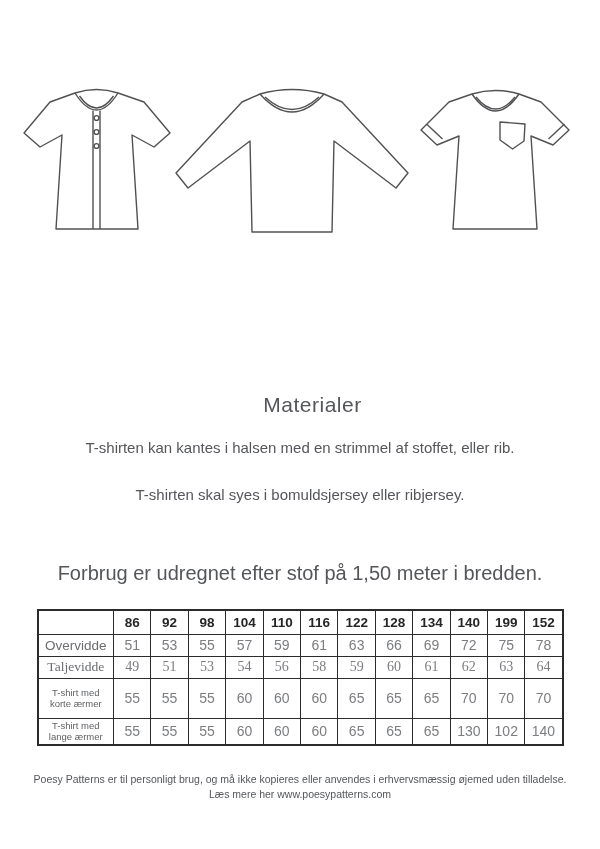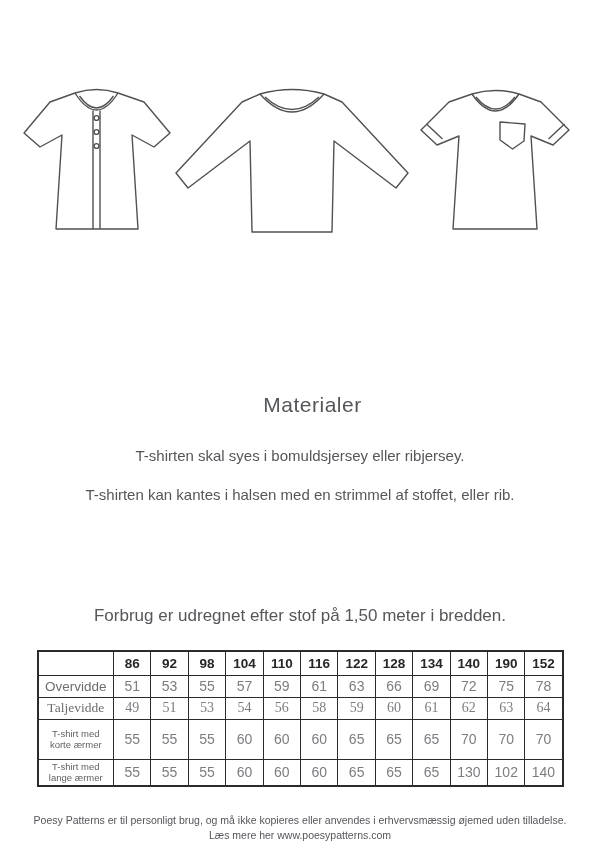--- a/index.html
+++ b/index.html
@@ -38,23 +38,23 @@
   }
   .para{
     text-align:center;
     font-size:15px;
     color:var(--text);
     line-height:18px;
   }
   .para1{margin-top:29px;}
   .para2{margin-top:21px;}
   .fabric-note{
-    margin-top:102px;
-    text-align:center;
-    font-size:17px;
+    margin-top:58px;
+    text-align:center;
+    font-size:20px;
     color:var(--text);
   }
   table.size-table{
     border-collapse:collapse;
     table-layout:fixed;
     width:527px;
     margin:24px auto 0 auto;
     border:2px solid var(--border);
   }
   .size-table th,.size-table td{
@@ -128,22 +128,22 @@
       <path d="M63,13 Q82.5,37 102,13"></path>
       <path d="M13.5,40 L29.5,55"></path>
       <path d="M151.5,40 L135.5,55"></path>
       <path fill="#ffffff" d="M87,38 L112,40 L111,57 L99.5,65 L87,56 Z"></path>
     </svg>
 
   </div>
 
   <div class="heading">Materialer</div>
 
+  <p class="para para2">T-shirten kan kantes i halsen med en strimmel af stoffet, eller rib.</p>
   <p class="para para1">T-shirten skal syes i bomuldsjersey eller ribjersey.</p>
-  <p class="para para2">T-shirten kan kantes i halsen med en strimmel af stoffet, eller rib.</p>
 
   <p class="fabric-note">Forbrug er udregnet efter stof på 1,50 meter i bredden.</p>
 
   <table class="size-table">
     <colgroup>
         <col style="width: 76px;">
         <col>
         <col>
         <col>
         <col>
@@ -162,21 +162,21 @@
           <th>86</th>
           <th>92</th>
           <th>98</th>
           <th>104</th>
           <th>110</th>
           <th>116</th>
           <th>122</th>
           <th>128</th>
           <th>134</th>
           <th>140</th>
-          <th>190</th>
+          <th>199</th>
           <th>152</th>
         </tr>
       </thead>
     <tbody>
         <tr>
           <td class="label-cell"><span class="rlabel">Overvidde</span></td>
           <td>51</td>
           <td>53</td>
           <td>55</td>
           <td>57</td>

